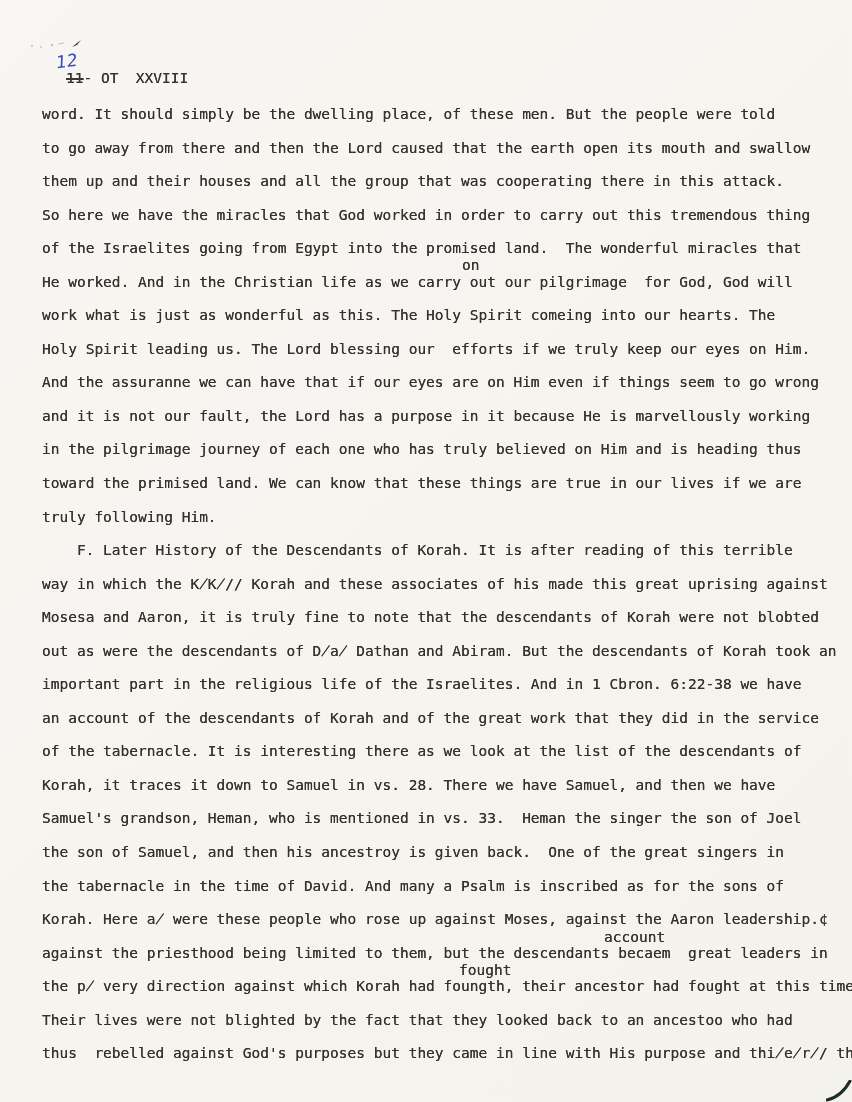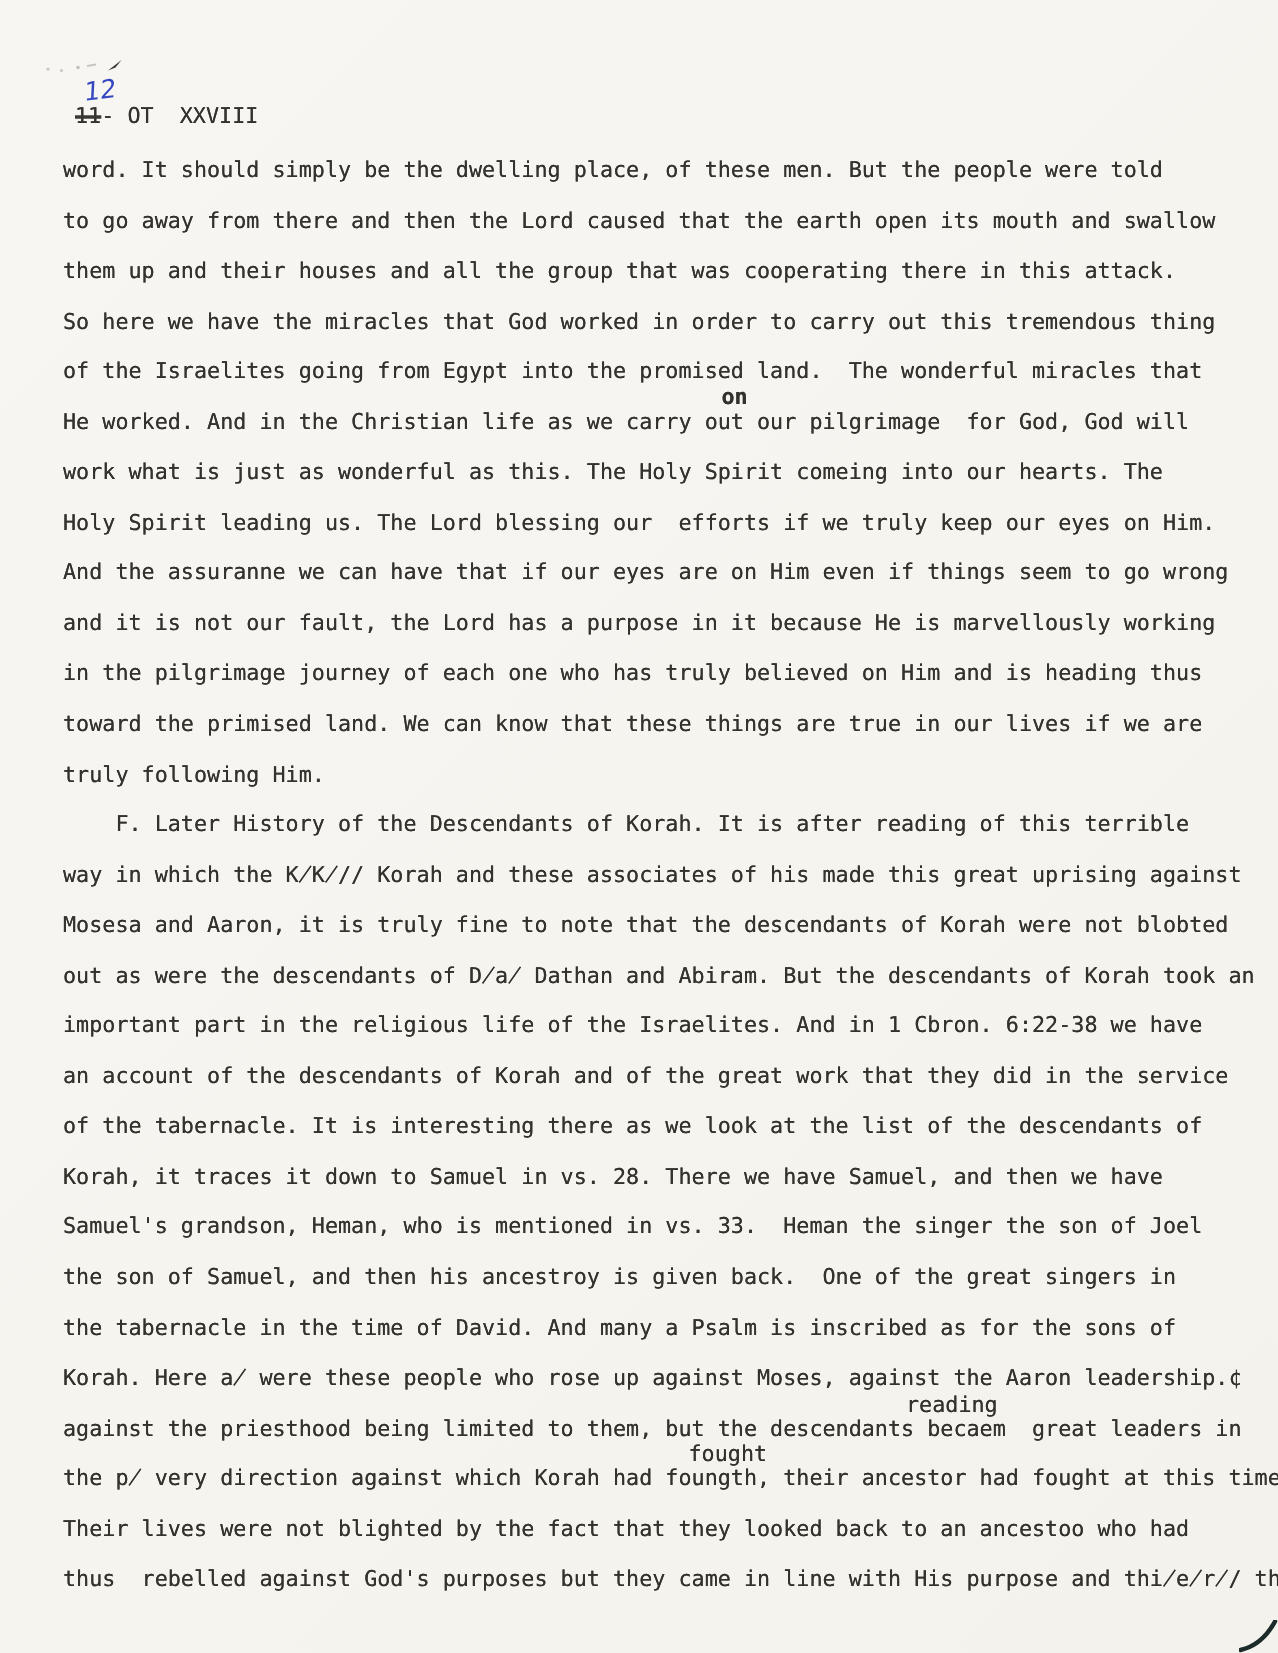--- a/index.html
+++ b/index.html
@@ -15,40 +15,41 @@
   }
   .typed-header{
     position:absolute;left:50px;top:70px;
     font-size:14.5px;white-space:pre;
     text-shadow:0 0 .4px rgba(40,38,34,.85);
   }
   .struck{
     text-decoration:line-through;
     text-decoration-thickness:2px;
     text-decoration-color:#3a3833;
+    margin-left:16px;
   }
   .hand-number{
     position:absolute;left:56px;top:51px;
     color:#3547c0;
     font-family:"DejaVu Sans",sans-serif;
     font-size:17px;font-weight:500;
     transform:rotate(-7deg) skewX(-10deg);
   }
   .typed-body{
     position:absolute;left:42px;top:98px;width:820px;
     font-size:14.5px;line-height:33.55px;white-space:pre;
     text-shadow:0 0 .4px rgba(40,38,34,.85);
   }
   .typed-line{height:33.55px;}
   .ins{
     position:absolute;
     font-size:14.5px;white-space:pre;
     text-shadow:0 0 .4px rgba(40,38,34,.85);
   }
-  .ins-on{left:481px;top:257px;font-weight:bold;}
+  .ins-on{left:462px;top:257px;}
   .ins-became{left:604px;top:929px;}
   .ins-fought{left:427px;top:962px;margin-left:32px;}
   .pencil-marks{position:absolute;left:28px;top:36px;}
   .pen-stroke{position:absolute;left:826px;top:1080px;}
 </style>
 </head>
 <body>
 
 <div class="page">
 
@@ -60,20 +61,20 @@
     <path d="M44 11 L53 4 L49 9 Z" fill="#3c3a36"></path>
   </svg>
 
   <div class="hand-number">12</div>
 
   <div class="typed-header"><span class="struck">11</span><span>- OT  XXVIII</span></div>
 
   <div class="typed-body"><div class="typed-line">word. It should simply be the dwelling place, of these men. But the people were told</div><div class="typed-line">to go away from there and then the Lord caused that the earth open its mouth and swallow</div><div class="typed-line">them up and their houses and all the group that was cooperating there in this attack.</div><div class="typed-line">So here we have the miracles that God worked in order to carry out this tremendous thing</div><div class="typed-line">of the Israelites going from Egypt into the promised land.  The wonderful miracles that</div><div class="typed-line">He worked. And in the Christian life as we carry out our pilgrimage  for God, God will</div><div class="typed-line">work what is just as wonderful as this. The Holy Spirit comeing into our hearts. The</div><div class="typed-line">Holy Spirit leading us. The Lord blessing our  efforts if we truly keep our eyes on Him.</div><div class="typed-line">And the assuranne we can have that if our eyes are on Him even if things seem to go wrong</div><div class="typed-line">and it is not our fault, the Lord has a purpose in it because He is marvellously working</div><div class="typed-line">in the pilgrimage journey of each one who has truly believed on Him and is heading thus</div><div class="typed-line">toward the primised land. We can know that these things are true in our lives if we are</div><div class="typed-line">truly following Him.</div><div class="typed-line">    F. Later History of the Descendants of Korah. It is after reading of this terrible</div><div class="typed-line">way in which the K̸K̸// Korah and these associates of his made this great uprising against</div><div class="typed-line">Mosesa and Aaron, it is truly fine to note that the descendants of Korah were not blobted</div><div class="typed-line">out as were the descendants of D̸a̸ Dathan and Abiram. But the descendants of Korah took an</div><div class="typed-line">important part in the religious life of the Israelites. And in 1 Cbron. 6:22-38 we have</div><div class="typed-line">an account of the descendants of Korah and of the great work that they did in the service</div><div class="typed-line">of the tabernacle. It is interesting there as we look at the list of the descendants of</div><div class="typed-line">Korah, it traces it down to Samuel in vs. 28. There we have Samuel, and then we have</div><div class="typed-line">Samuel's grandson, Heman, who is mentioned in vs. 33.  Heman the singer the son of Joel</div><div class="typed-line">the son of Samuel, and then his ancestroy is given back.  One of the great singers in</div><div class="typed-line">the tabernacle in the time of David. And many a Psalm is inscribed as for the sons of</div><div class="typed-line">Korah. Here a̸ were these people who rose up against Moses, against the Aaron leadership.¢</div><div class="typed-line">against the priesthood being limited to them, but the descendants becaem  great leaders in</div><div class="typed-line">the p̸ very direction against which Korah had foungth, their ancestor had fought at this time.</div><div class="typed-line">Their lives were not blighted by the fact that they looked back to an ancestoo who had</div><div class="typed-line">thus  rebelled against God's purposes but they came in line with His purpose and thi̸e̸r̸/ their</div></div>
 
   <div class="ins ins-on">on</div>
-  <div class="ins ins-became">reading</div>
+  <div class="ins ins-became">account</div>
   <div class="ins ins-fought">fought</div>
 
   <svg class="pen-stroke" width="26" height="22" viewBox="0 0 26 22">
     <path d="M1 20 C10 18 18 12 24 1" stroke="#1d2b2b" stroke-width="3" fill="none" stroke-linecap="round"></path>
   </svg>
 
 </div>
 
 </body></html>

